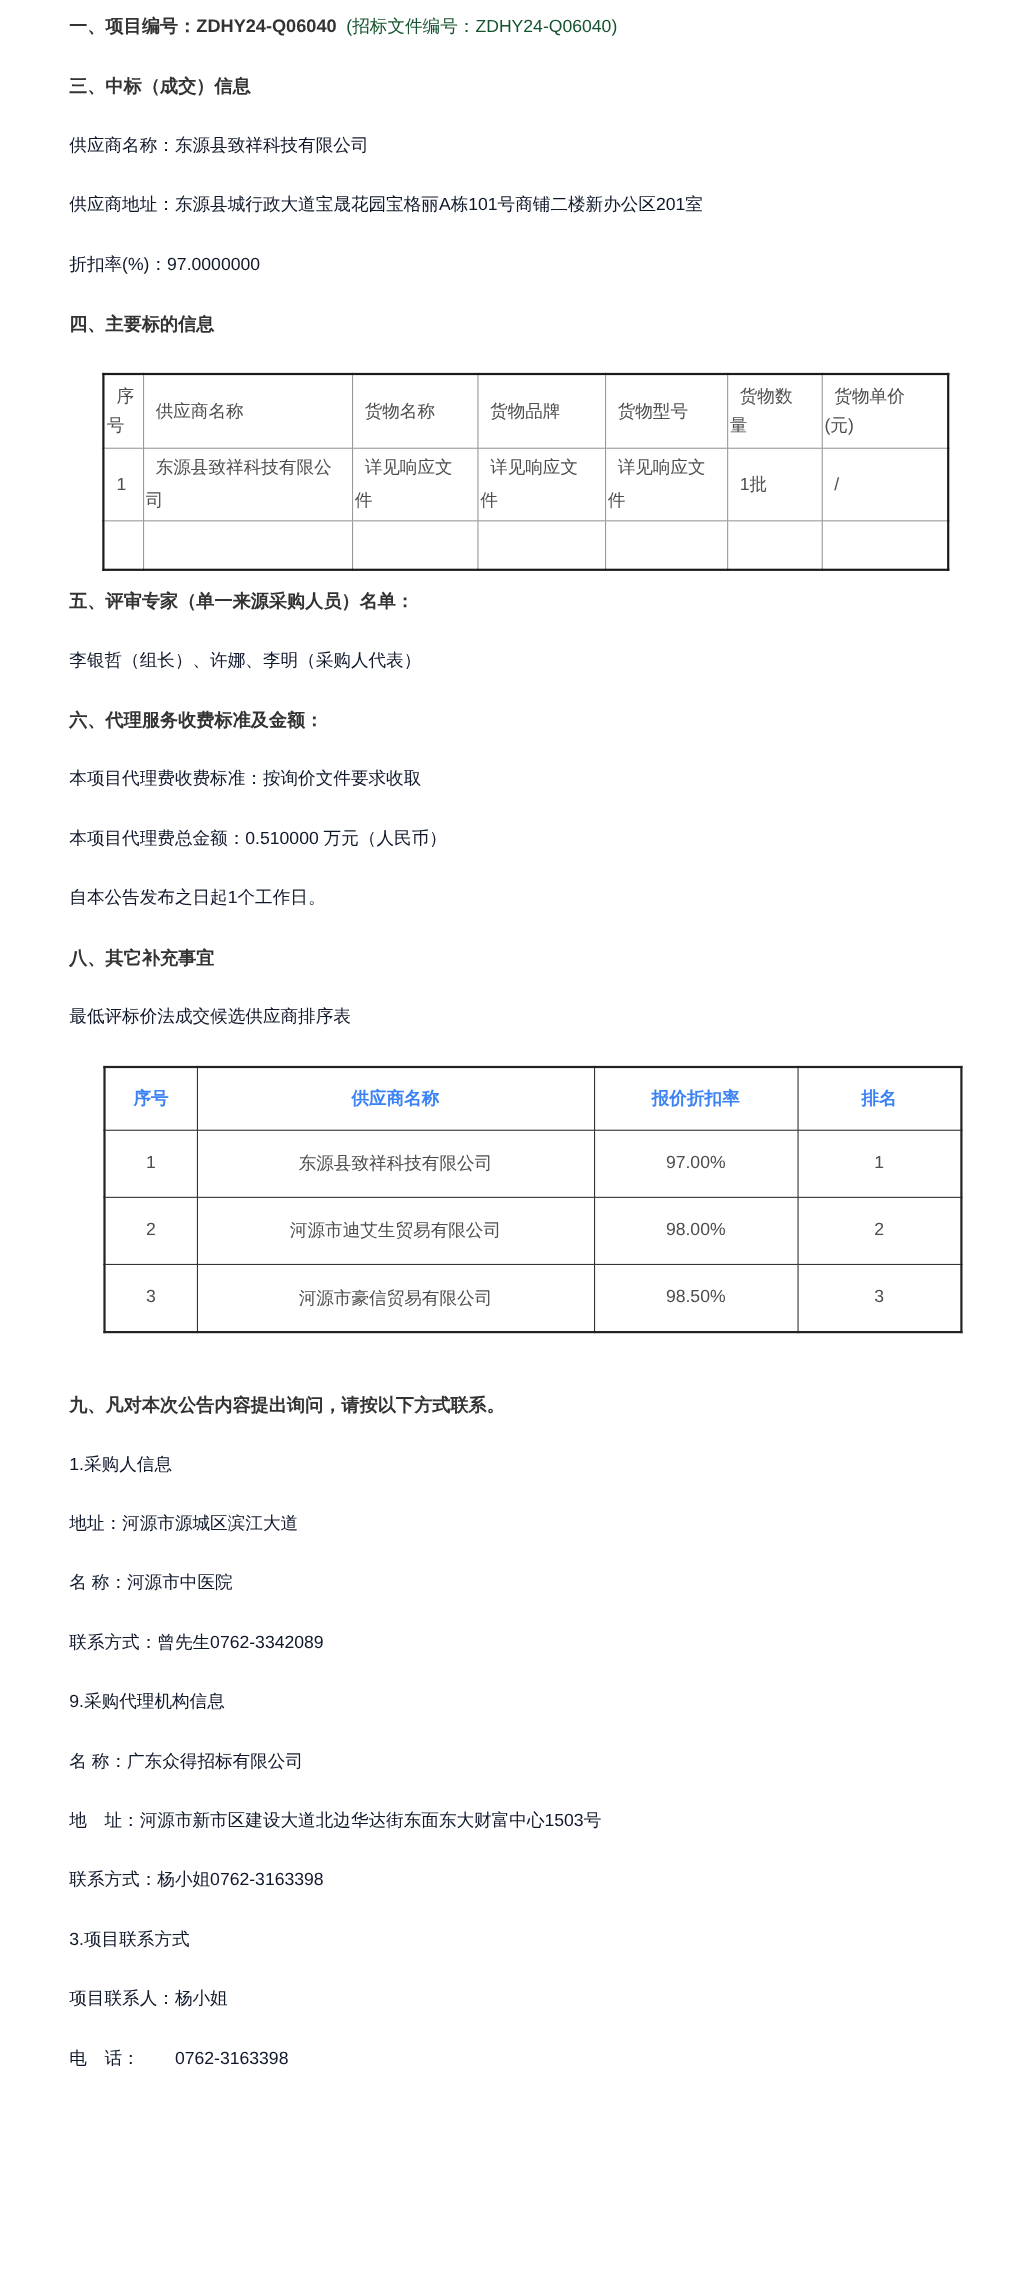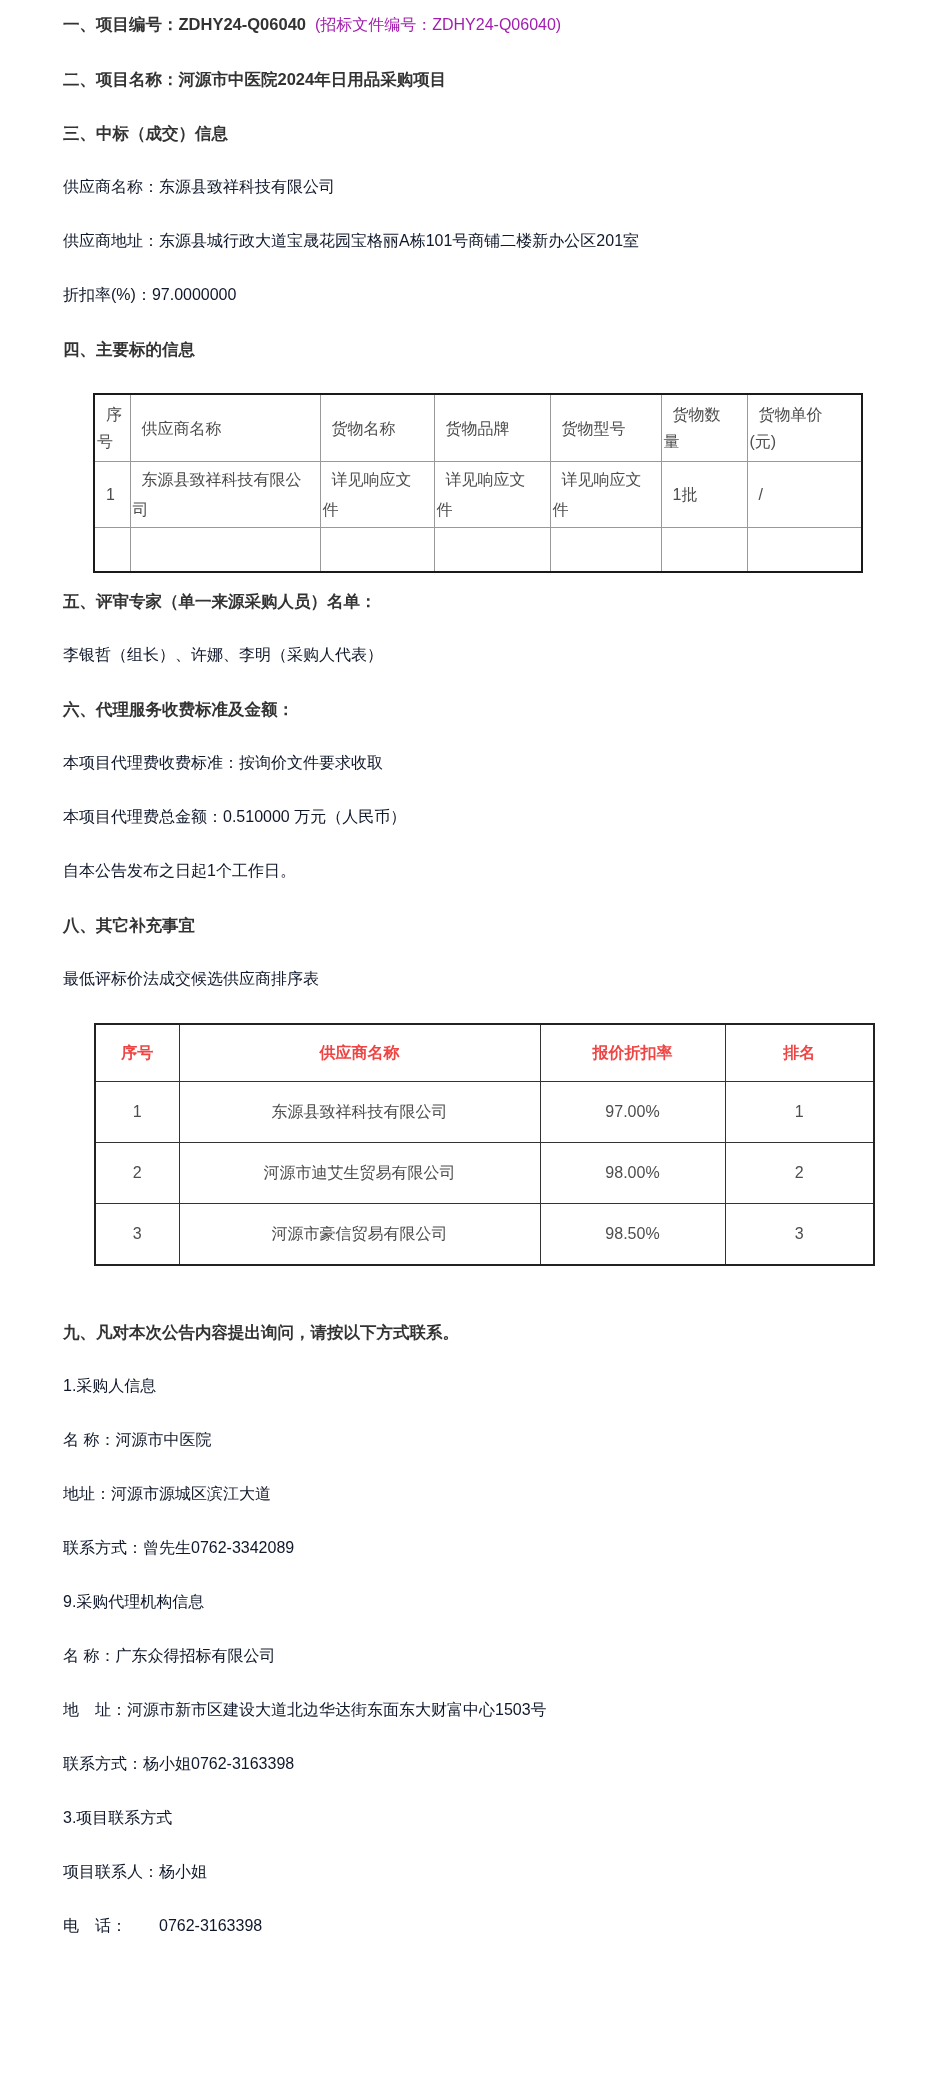--- a/index.html
+++ b/index.html
@@ -24,21 +24,21 @@
     color: #0f172a;
     white-space: pre-wrap;
   }
   .doc p.heading {
     font-weight: bold;
     color: #333333;
     font-size: 16.5px;
   }
   .note {
     font-weight: normal;
-    color: #a21caf;
+    color: #14532d;
     font-size: 16px;
     margin-top: 32px;
   }
   .mt-lg { margin-top: 56px !important; }
 
   
   table.subject-table {
     border-collapse: collapse;
     table-layout: fixed;
     width: 768px;
@@ -72,32 +72,31 @@
   table.ranking-table td {
     border: 1px solid #333333;
     text-align: center;
     vertical-align: middle;
     padding: 2px;
     overflow: hidden;
   }
   table.ranking-table tr.hdr td {
     height: 52px;
     font-weight: bold;
-    color: #ef4444;
+    color: #3b82f6;
   }
   table.ranking-table tr.row td { height: 56px; }
 </style>
 </head>
 <body>
 
 <div class="doc">
 
   <p class="heading"><span>一、项目编号：ZDHY24-Q06040</span><span class="note">  (招标文件编号：ZDHY24-Q06040)</span></p>
 
-  <p class="heading">二、项目名称：河源市中医院2024年日用品采购项目</p>
 
   <p class="heading">三、中标（成交）信息</p>
 
   <p>供应商名称：东源县致祥科技有限公司</p>
 
   <p>供应商地址：东源县城行政大道宝晟花园宝格丽A栋101号商铺二楼新办公区201室</p>
 
 
   <p>折扣率(%)：97.0000000</p>
 
@@ -199,22 +198,22 @@
         <td>河源市豪信贸易有限公司</td>
         <td>98.50%</td>
         <td>3</td>
       </tr>
     </tbody>
   </table>
 
   <p class="heading mt-lg">九、凡对本次公告内容提出询问，请按以下方式联系。</p>
 
   <p>1.采购人信息</p>
+  <p>地址：河源市源城区滨江大道</p>
   <p>名 称：河源市中医院</p>
-  <p>地址：河源市源城区滨江大道</p>
   <p>联系方式：曾先生0762-3342089</p>
 
   <p>9.采购代理机构信息</p>
   <p>名 称：广东众得招标有限公司</p>
   <p>地　址：河源市新市区建设大道北边华达街东面东大财富中心1503号</p>
   <p>联系方式：杨小姐0762-3163398</p>
 
   <p>3.项目联系方式</p>
   <p>项目联系人：杨小姐</p>
   <p>电　话：　　0762-3163398</p>

